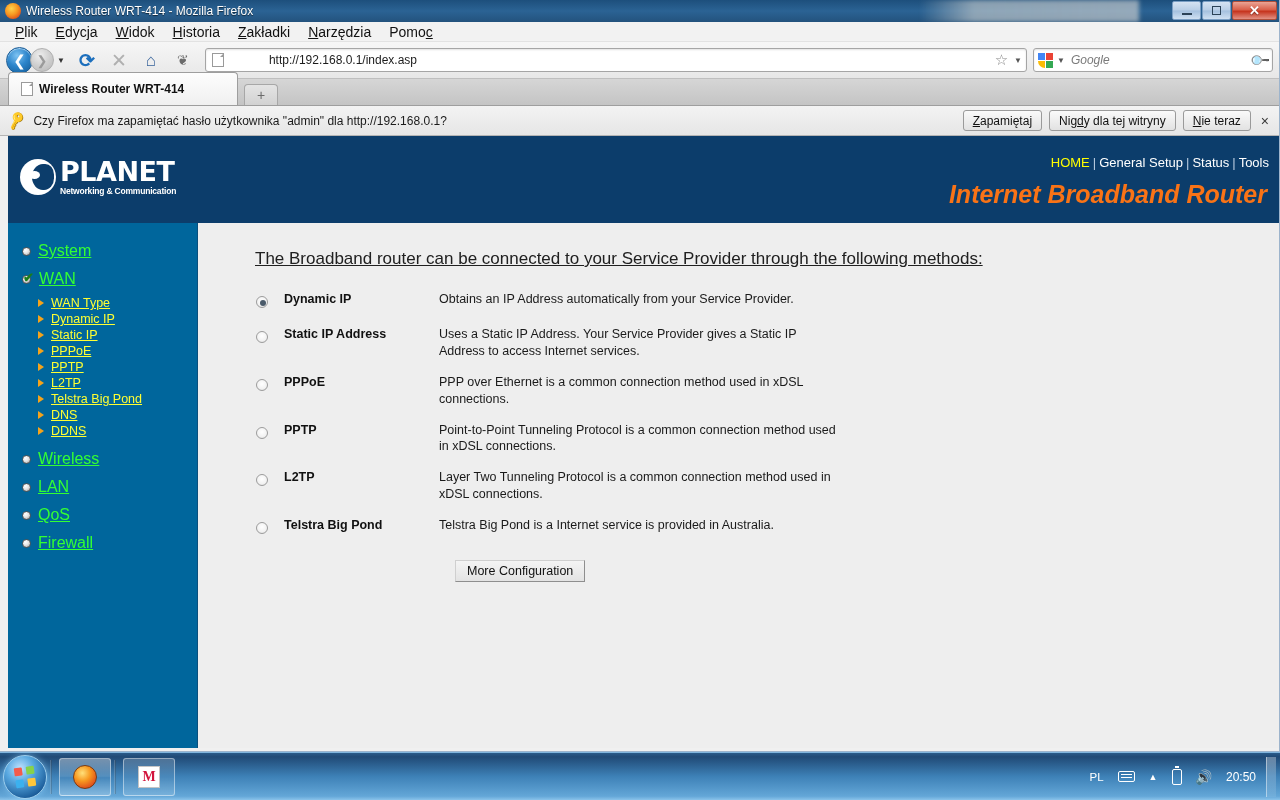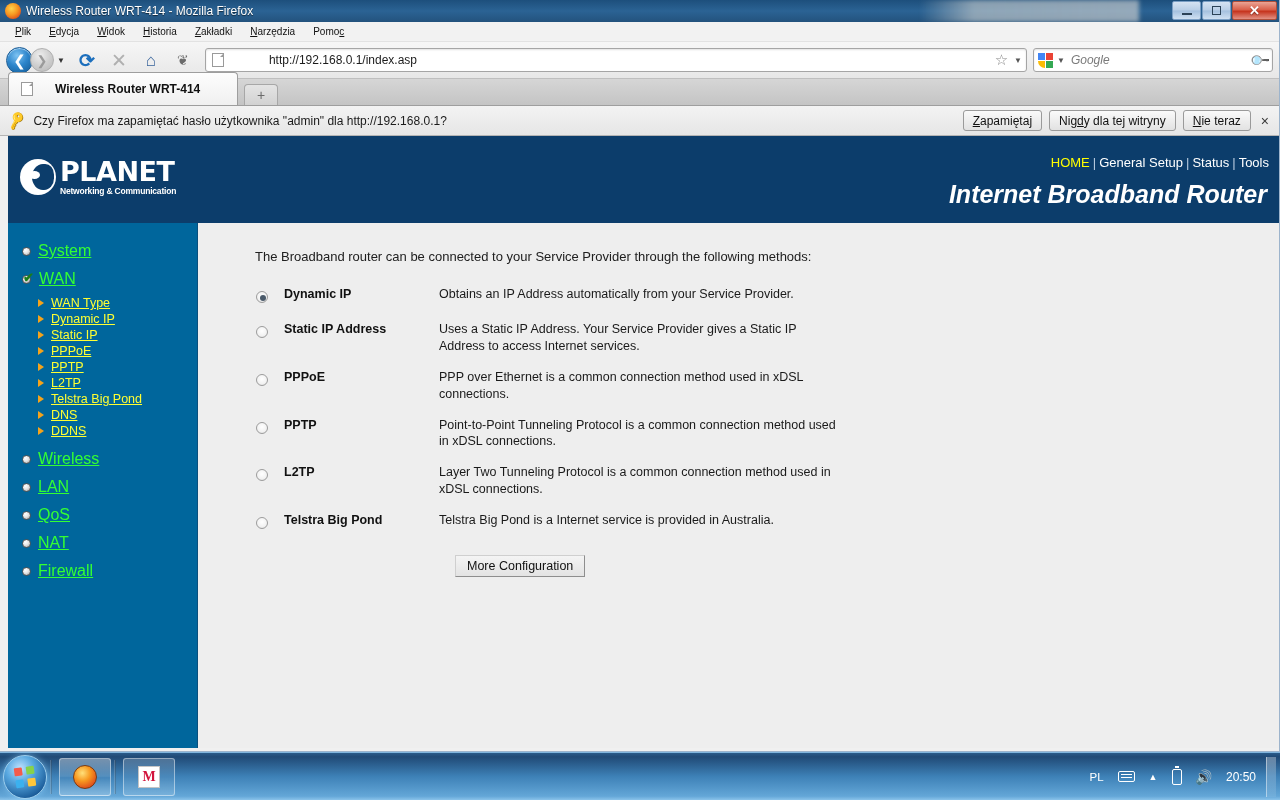--- a/index.html
+++ b/index.html
@@ -68,21 +68,21 @@
   .winbtn .max-glyph { display:block; width:9px; height:9px; border:1.5px solid #2b4257; }
   .winbtn .x-glyph { font-size:13px; font-weight:bold; line-height:1; text-shadow:0 1px 1px rgba(0,0,0,.4);}
 
   
   .menubar {
     height: 20px; background:#f2f2f2;
     display:flex; align-items:center; padding-left:6px;
     border-bottom:1px solid #e2e2e2;
   }
   .menubar span {
-    font-size: 10px; color:#111; padding: 1px 9px; white-space:nowrap;
+    font-size: 14px; color:#111; padding: 1px 9px; white-space:nowrap;
   }
   .menubar span u { text-decoration: underline; }
 
   
   .navbar {
     height: 37px; background: linear-gradient(180deg,#f6f6f6 0%, #e7e7e7 100%);
     display:flex; align-items:center; padding: 0 6px;
     border-bottom:1px solid #bfbfbf;
   }
   .backfwd { display:flex; align-items:center; }
@@ -147,21 +147,21 @@
   .tabstrip {
     height: 27px; background: linear-gradient(180deg,#d6d6d6 0%, #c4c4c4 100%);
     display:flex; align-items:flex-end; padding-left:8px;
     border-bottom:1px solid #9e9e9e;
   }
   .tab {
     height: 25px; min-width: 230px;
     background: linear-gradient(180deg,#fdfdfd 0%, #f0f0f0 100%);
     border:1px solid #9e9e9e; border-bottom:none;
     border-radius: 4px 4px 0 0;
-    display:flex; align-items:center; padding: 16px 10px; gap: 16px;
+    display:flex; align-items:center; padding: 16px 10px;
   }
   .tab-label { font-size:12px; color:#111; font-weight:bold; white-space:nowrap; }
   .tab-newbtn {
     width: 34px; height: 21px; margin-left: 6px;
     background: linear-gradient(180deg,#e4e4e4 0%, #d2d2d2 100%);
     border:1px solid #a7a7a7; border-bottom:none; border-radius:4px 4px 0 0;
     display:flex;align-items:center;justify-content:center;
     color:#6b6b6b; font-size:14px; line-height:1;
   }
 
@@ -222,21 +222,21 @@
     margin-top:2px; letter-spacing:-0.2px;
   }
   .header-nav {
     position:absolute; right: 10px; top: 19px;
     font-size: 13px; color:#ffffff; white-space:nowrap;
   }
   .header-nav .home { color:#ffff00;padding-left:12px; }
   .header-nav .sep { color:#b8cbe0; padding: 0 3px;}
   .header-title {
     position:absolute; right: 12px; top: 44px;
-    font-size: 25px; font-style: italic; font-weight: bold; color:#ffffff;
+    font-size: 25px; font-style: italic; font-weight: bold; color:#f97316;
     white-space:nowrap;
   }
 
   .body-row { display:flex; height: 525px; }
   .sidebar {
     width: 190px; flex:none;
     background: #00669c;
     padding-top: 14px;
     border-right: 1px solid #0a4f7d;
   }
@@ -280,21 +280,21 @@
   }
   .sub-list { margin-top:2px; margin-bottom:6px; }
 
   .content {
     flex:1; background:#eeeeee; padding: 26px 0 0 57px;
   }
   .page-h1 {
     color:#28337a; font-size:17px; font-weight:bold; margin: 0 0 18px 0;
   }
   .page-intro {
-    color:#202020; font-size:13px; margin: 0 0 22px 0;
+    color:#202020; font-size:17px; margin: 0 0 22px 0; text-decoration: underline;
   }
   .opt-table { border-collapse: collapse; }
   .opt-table td { vertical-align: top; padding-bottom: 14px; }
   .td-radio { width: 28px; padding-top: 3px; }
   .td-label { width: 155px; font-size: 12.5px; font-weight: bold; color:#111; padding-top: 1px;}
   .td-desc { width: 400px; font-size: 12.5px; color:#1a1a1a; line-height: 1.35; padding-top: 0px;}
   .radio {
     width: 12px; height:12px; border-radius:50%;
     border:1px solid #9c9c9c;
     background: radial-gradient(circle at 50% 40%, #ffffff 0%, #f2f2f2 60%, #d8d8d8 100%);
@@ -540,24 +540,20 @@
           <span class="bullet-orb"></span>
           <a href="#">Wireless</a>
         </div>
         <div class="nav-top">
           <span class="bullet-orb"></span>
           <a href="#">LAN</a>
         </div>
         <div class="nav-top">
           <span class="bullet-orb"></span>
           <a href="#">QoS</a>
-        </div>
-        <div class="nav-top">
-          <span class="bullet-orb"></span>
-          <a href="#">NAT</a>
         </div>
         <div class="nav-top">
           <span class="bullet-orb"></span>
           <a href="#">Firewall</a>
         </div>
       </div>
 
       <div class="content">
         <p class="page-intro">The Broadband router can be connected to your Service Provider through the following methods:</p>
 

